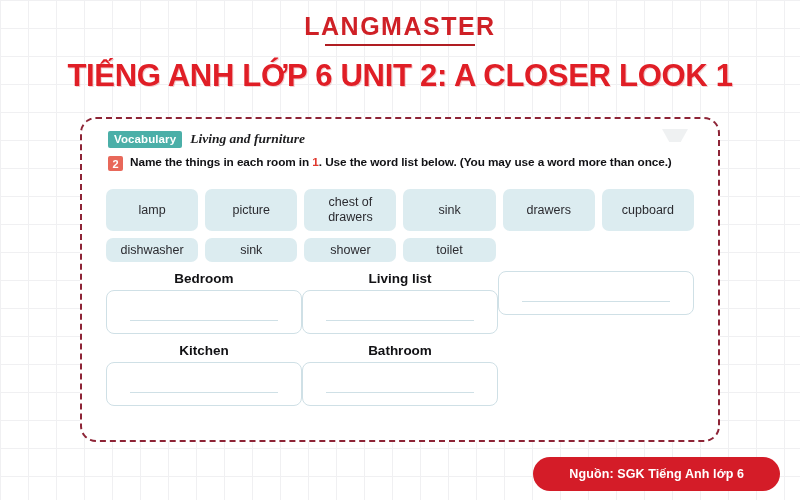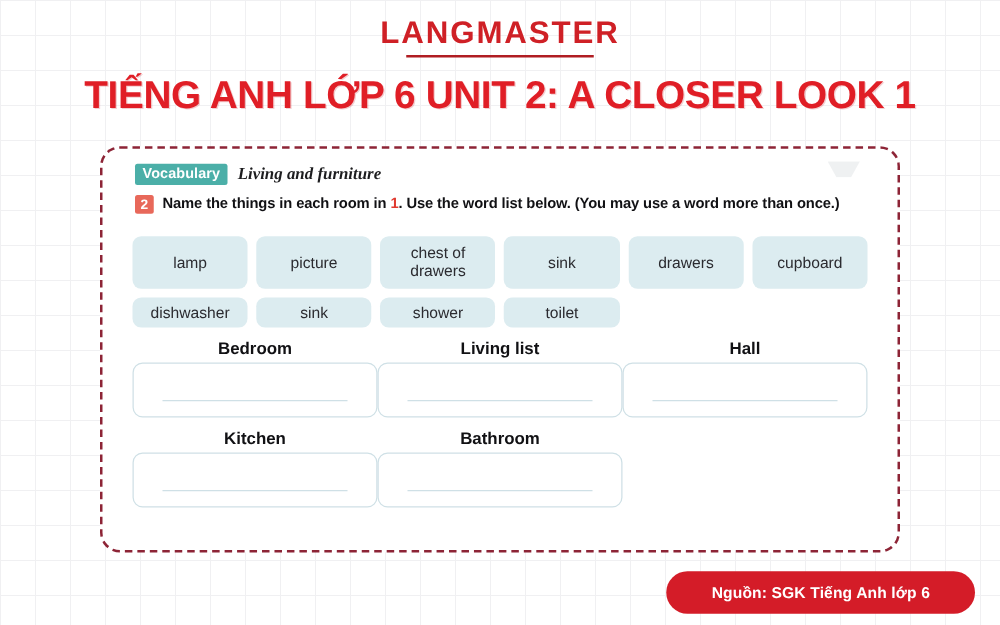--- a/index.html
+++ b/index.html
@@ -246,21 +246,20 @@
         <div class="answer-line"></div>
       </div>
     </div>
     <div class="room-cell">
       <div class="room-label">Living list</div>
       <div class="answer-box">
         <div class="answer-line"></div>
       </div>
     </div>
     <div class="room-cell">
-      <div class="room-label">Hall</div>
       <div class="answer-box">
         <div class="answer-line"></div>
       </div>
     </div>
   </div>
 
   <div class="rooms-grid second">
     <div class="room-cell">
       <div class="room-label">Kitchen</div>
       <div class="answer-box">

